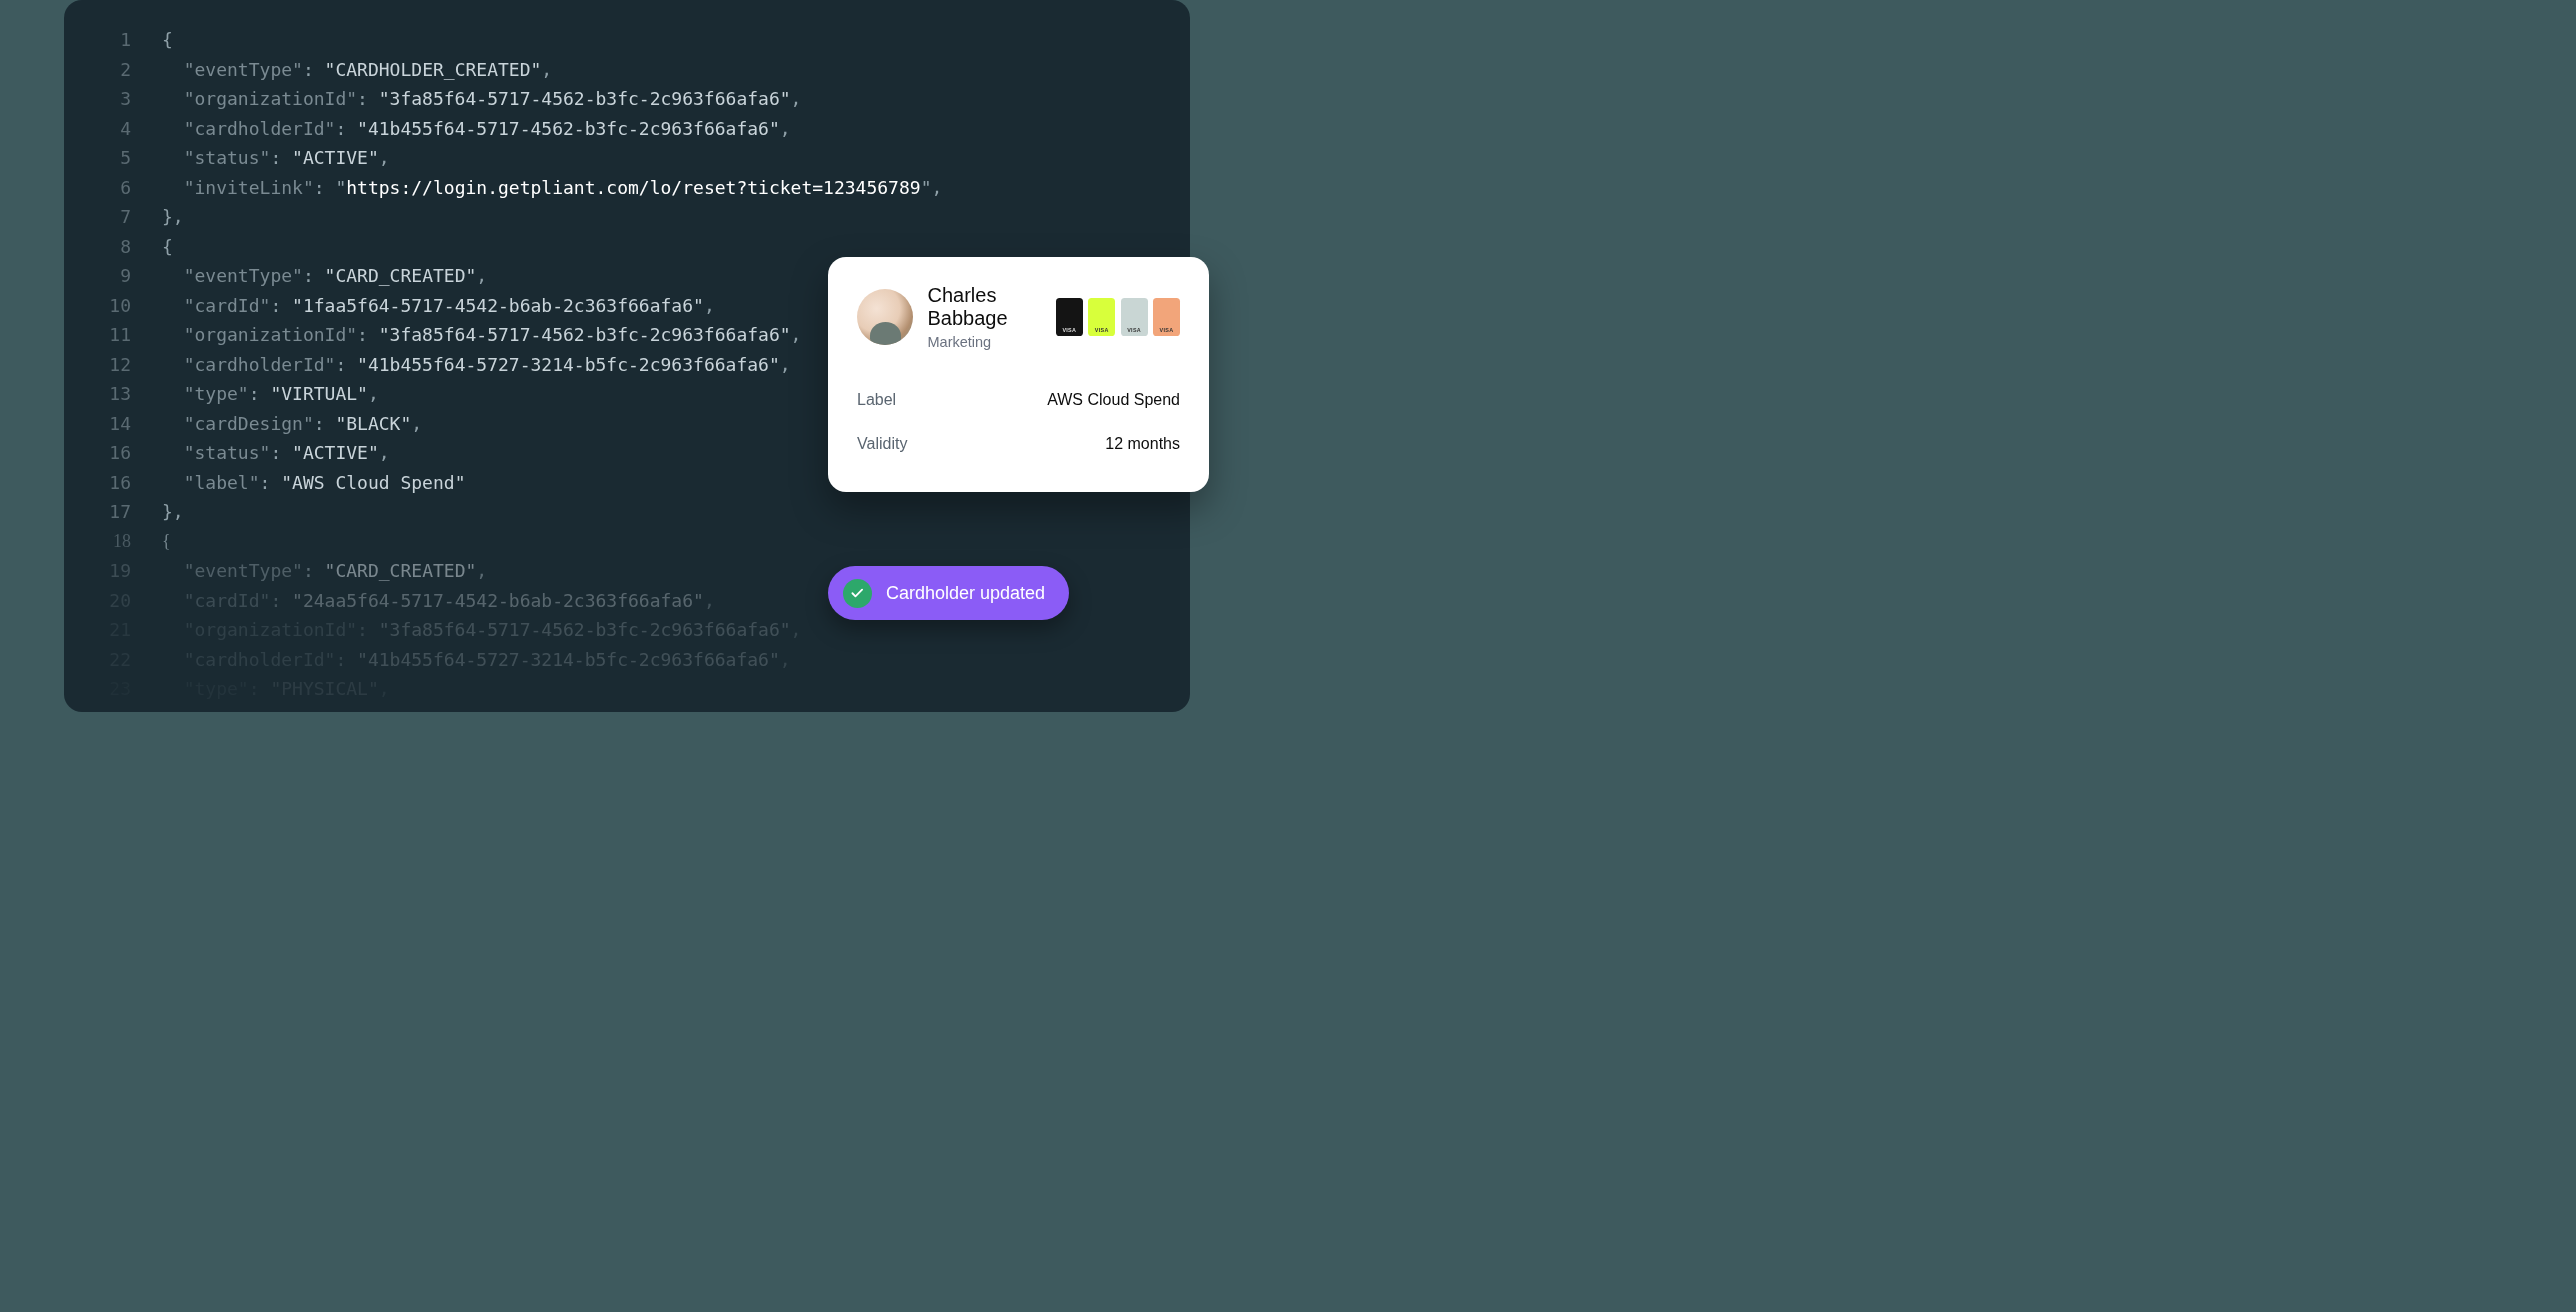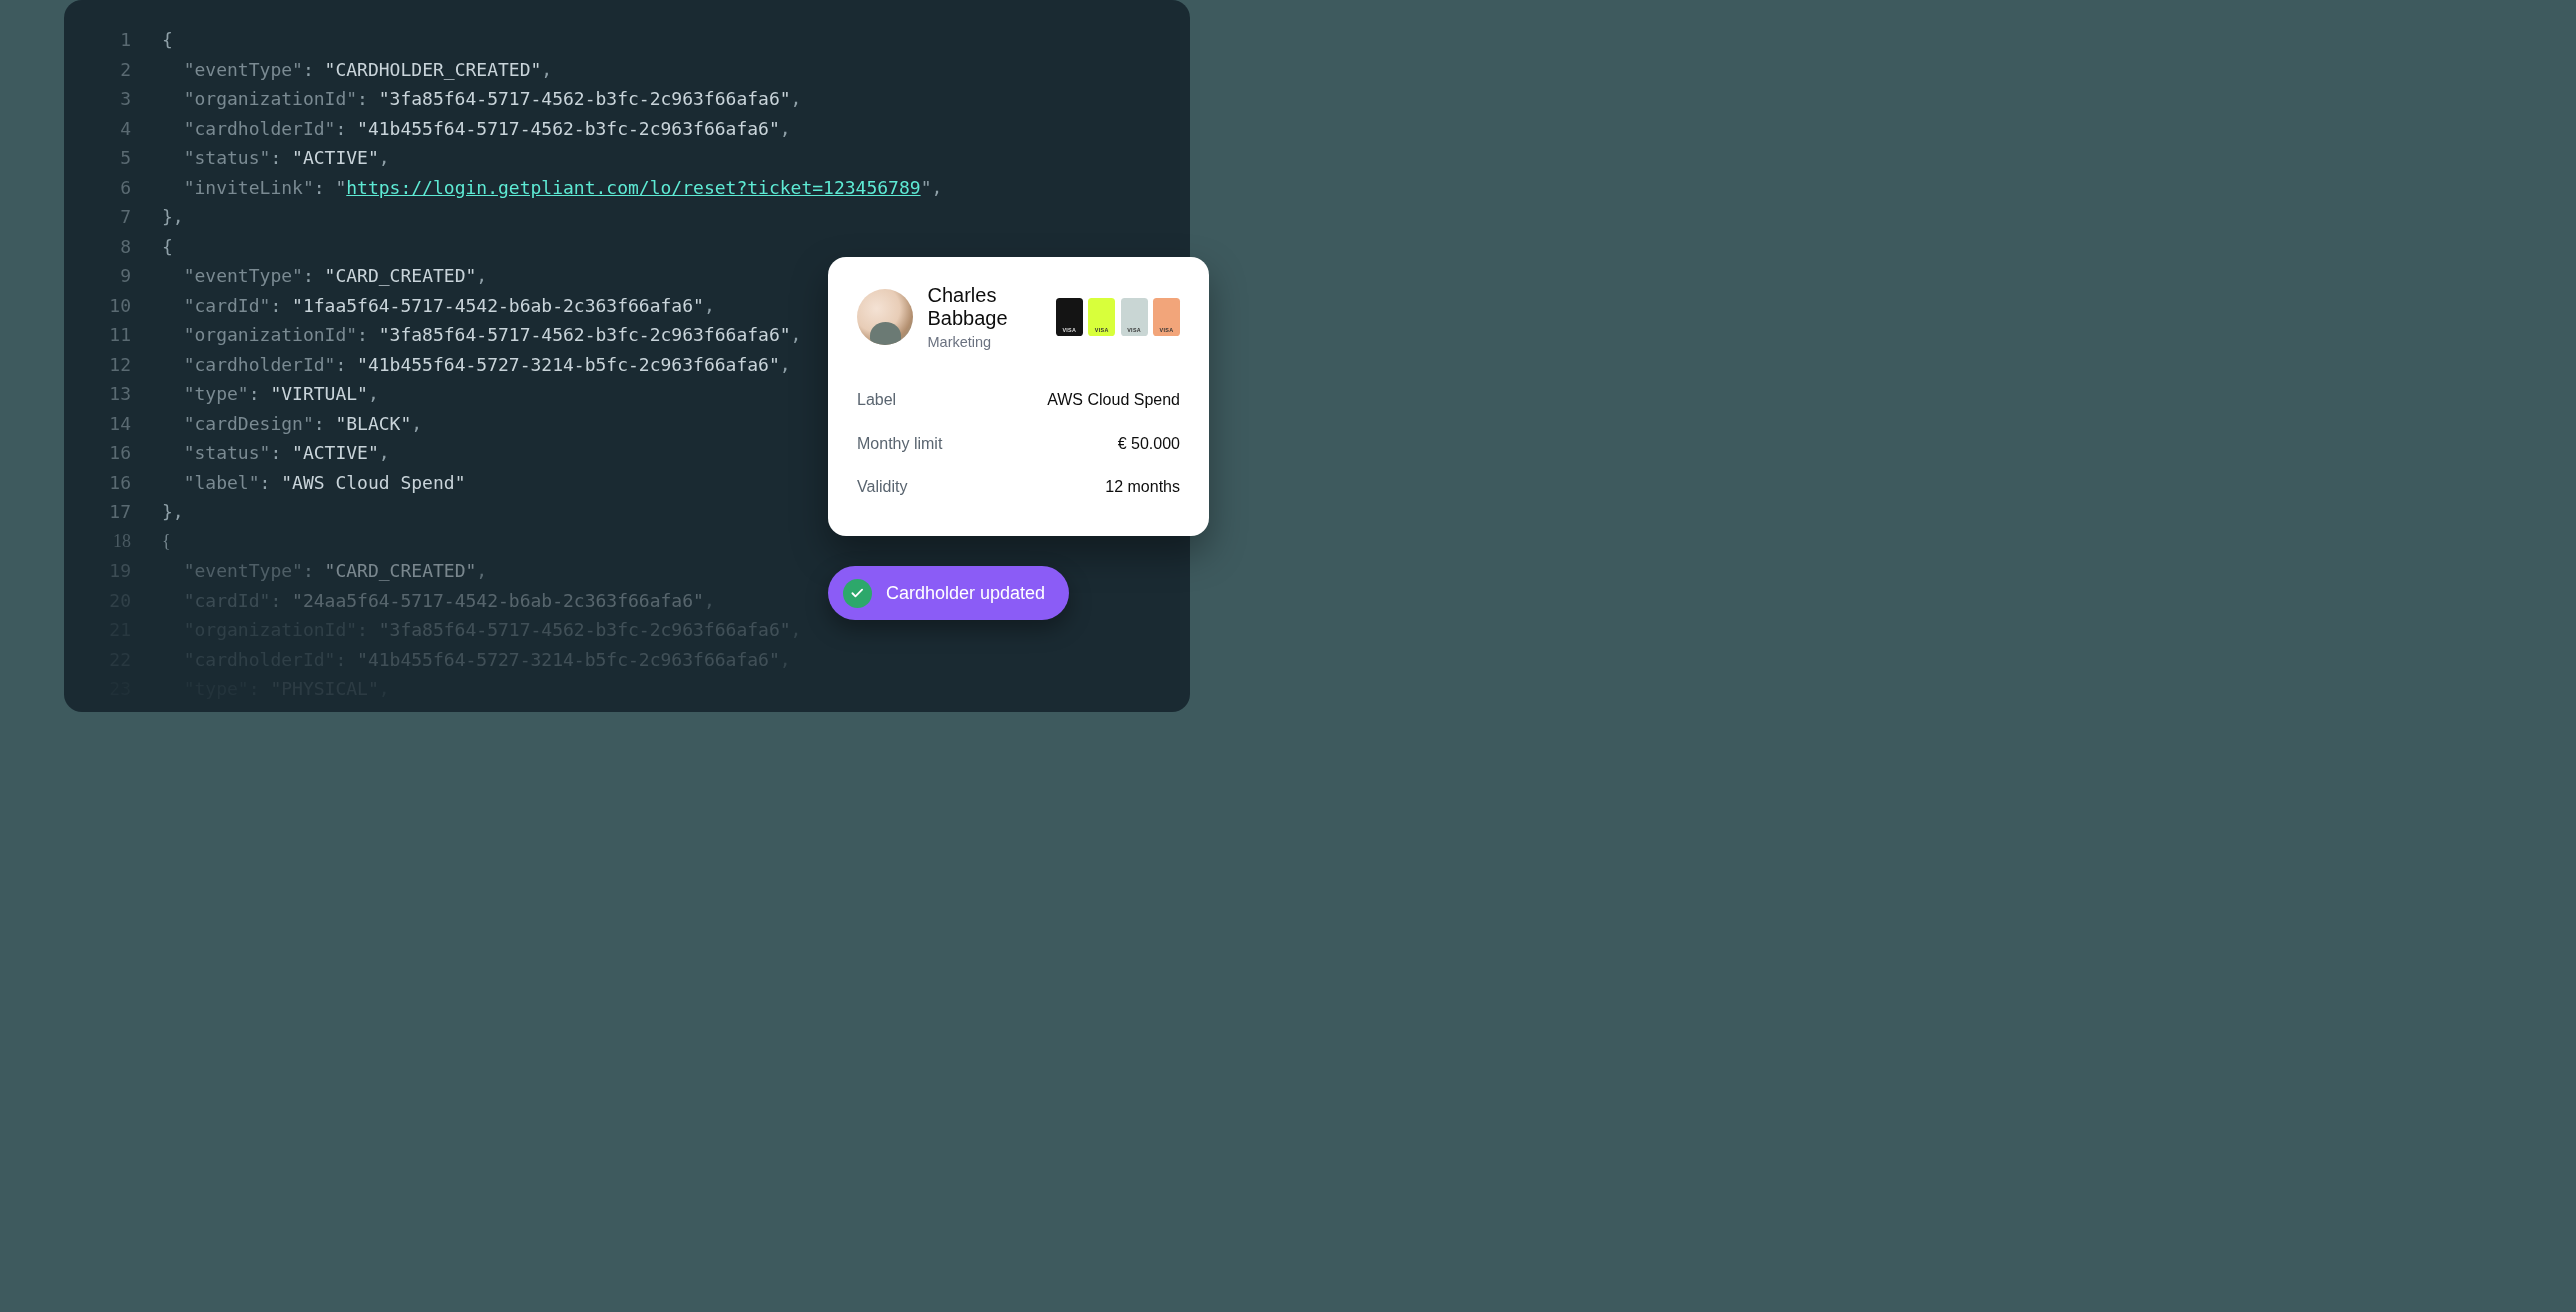--- a/index.html
+++ b/index.html
@@ -32,21 +32,21 @@
   .lineno {
     width: 36px;
     text-align: right;
     color: #5a6a72;
     margin-right: 31px;
     flex-shrink: 0;
   }
   .tok-punc  { color: #8fa0a8; }
   .tok-key   { color: #7a8a92; }
   .tok-str   { color: #c9d4da; }
-  .tok-link  { color: #5eead4; text-decoration: underline; }
+  .tok-link  { color: #ffffff; }
   .fade0 { opacity: 1; }
   .fade1 { opacity: .75; font-family: Liberation Serif, serif; }
   .fade2 { opacity: .55; }
   .fade3 { opacity: .35; }
   .fade4 { opacity: .22; }
   .fade5 { opacity: .10; }
 
   .card-popup {
     position: absolute;
     left: 828px;
@@ -207,24 +207,20 @@
           <span>VISA</span>
         </div>
     </div>
   </div>
   <div id="card-rows">
       <div class="card-row">
         <span class="card-row-label">Label</span>
         <span class="card-row-value">AWS Cloud Spend</span>
       </div>
       <div class="card-row">
-        <span class="card-row-label">Monthy limit</span>
-        <span class="card-row-value">€ 50.000</span>
-      </div>
-      <div class="card-row">
         <span class="card-row-label">Validity</span>
         <span class="card-row-value">12 months</span>
       </div>
     </div>
 </div>
 
 <div class="toast">
   <div class="toast-icon">
     <svg viewBox="0 0 24 24" fill="none" stroke="#fff" stroke-width="3" stroke-linecap="round" stroke-linejoin="round">
         <polyline points="4 12 9 17 20 6"></polyline>

